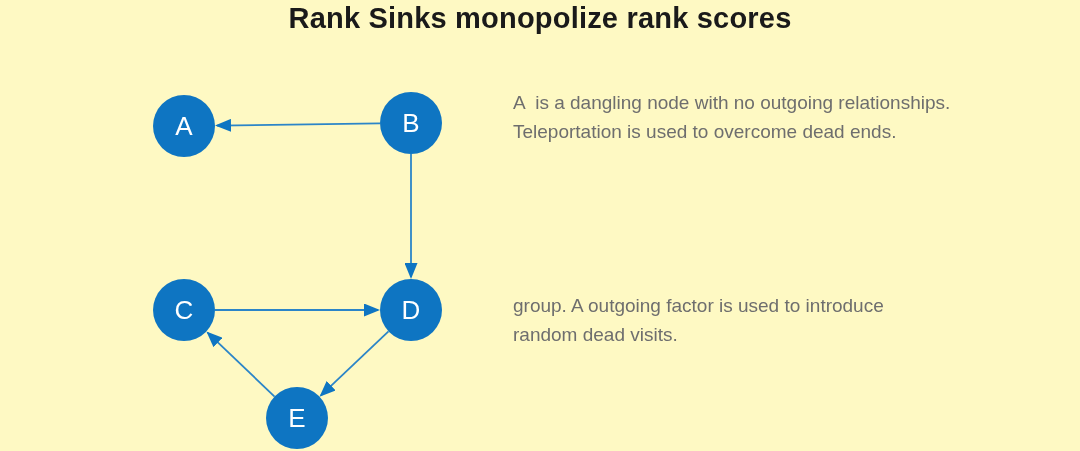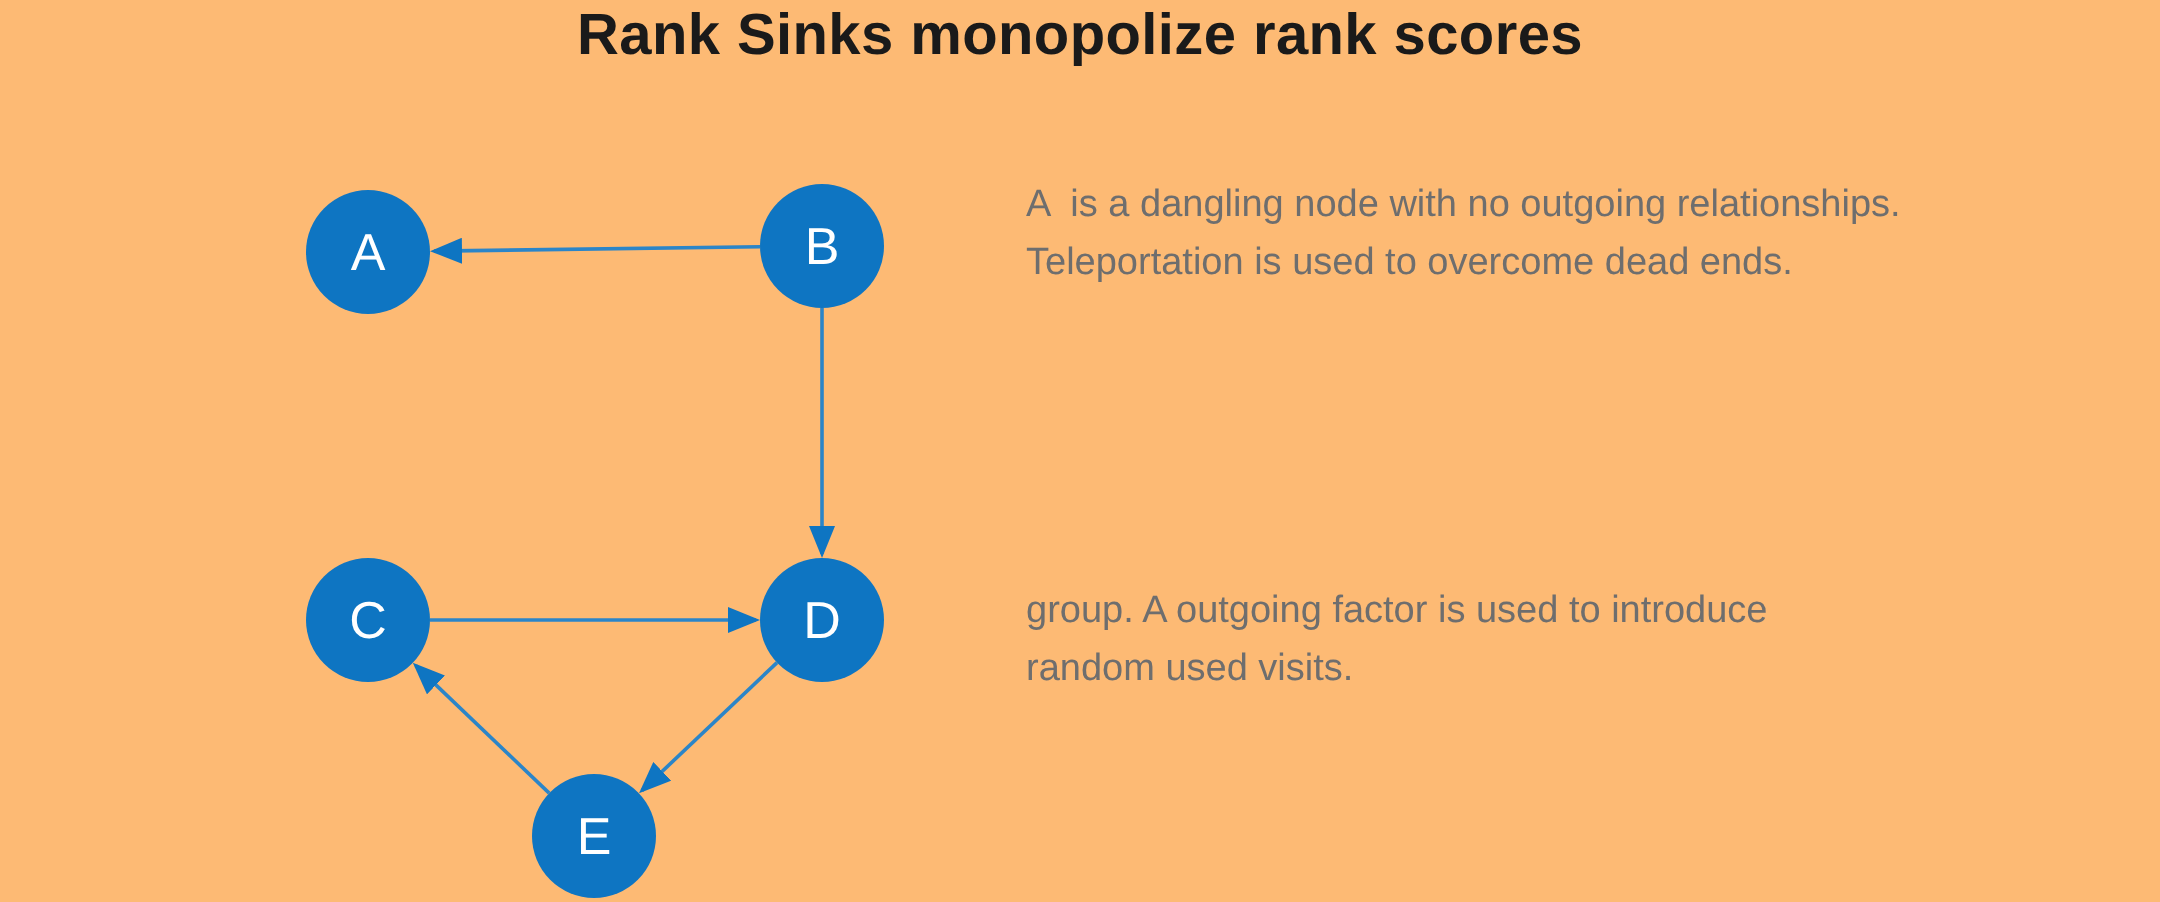--- a/index.html
+++ b/index.html
@@ -5,21 +5,21 @@
   html, body {
     margin: 0;
     padding: 0;
     background: #ffffff;
     font-family: "Liberation Sans", "DejaVu Sans", sans-serif;
   }
   .canvas {
     position: relative;
     width: 1080px;
     height: 451px;
-    background: #fdba74;
+    background: #fef9c3;
     overflow: hidden;
   }
   .title {
     position: absolute;
     top: 2px;
     left: 0;
     width: 100%;
     text-align: center;
     font-size: 29px;
     font-weight: 700;
@@ -85,15 +85,15 @@
         <circle cx="297" cy="418" r="31" fill="#0e75c2"></circle>
         <text x="297" y="418" text-anchor="middle" dominant-baseline="central" class="node-label">E</text>
       </g>
     </svg>
   <div id="ann-0" class="annotation">
       <div class="ann-line">A  is a dangling node with no outgoing relationships.</div>
       <div class="ann-line">Teleportation is used to overcome dead ends.</div>
     </div>
   <div id="ann-1" class="annotation">
       <div class="ann-line">group. A outgoing factor is used to introduce</div>
-      <div class="ann-line">random used visits.</div>
+      <div class="ann-line">random dead visits.</div>
     </div>
 </div>
 
 </body></html>

